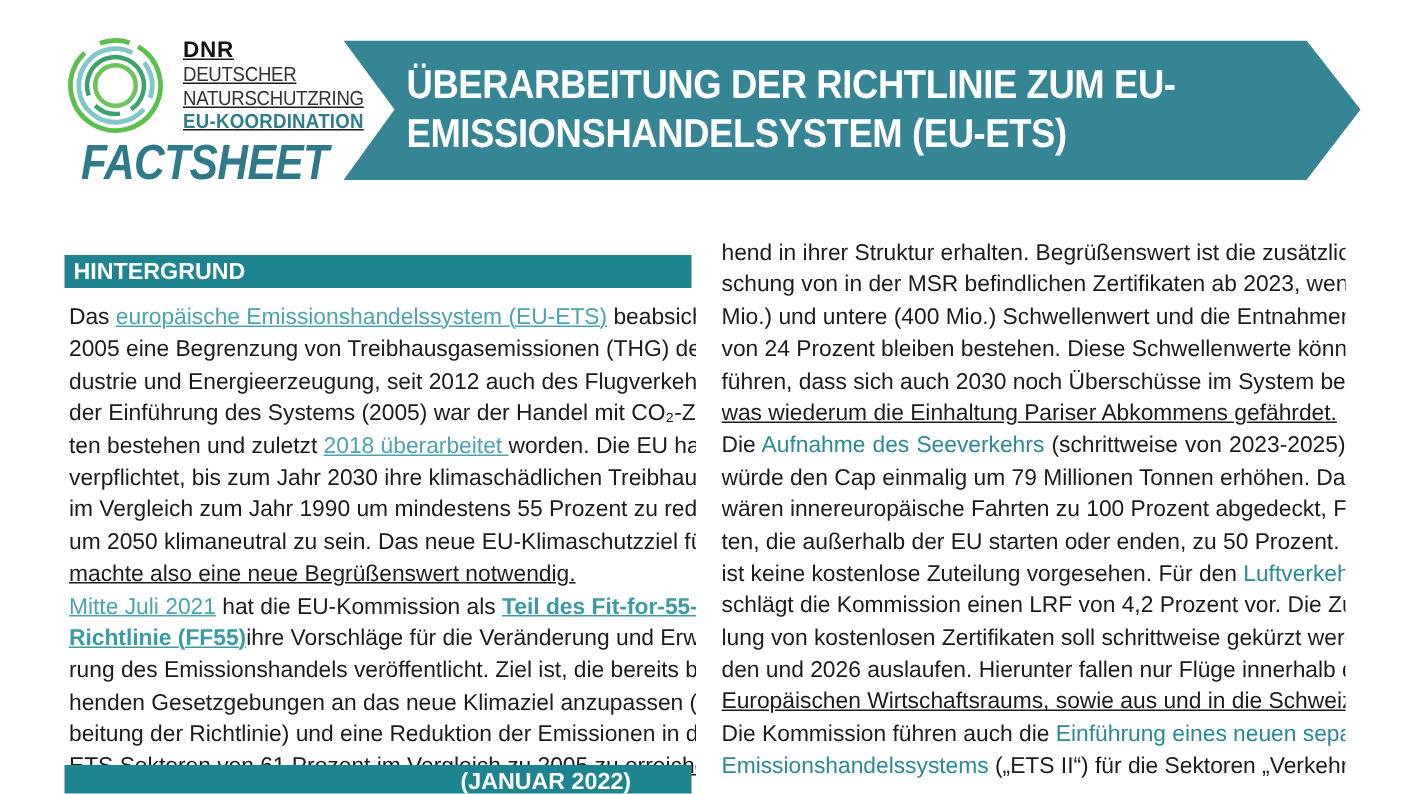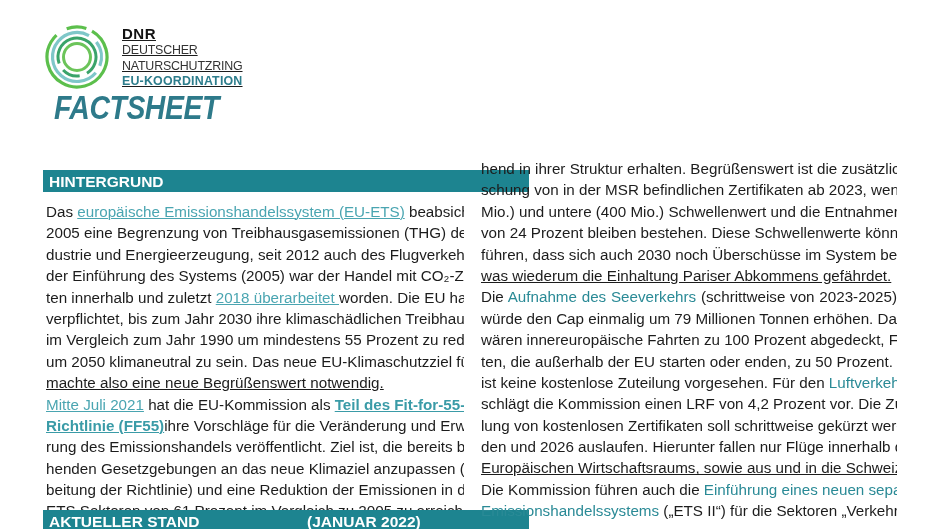--- a/index.html
+++ b/index.html
@@ -36,21 +36,21 @@
 
   
   .col { position: absolute; font-size: 15.2px; line-height: 21.4px; text-align: justify; }
   .col-left { left: 46px; top: 201px; width: 418px; }
   .col-right { left: 481px; top: 158px; width: 416px; }
   .col p { margin: 0; }
   .line { display: block; white-space: nowrap; text-align: justify; text-align-last: justify; height: 21.4px; overflow: hidden; }
   .line.last { text-align-last: left; text-decoration: underline; }
 
   .section-bar {
-    position: absolute; left: 43px; width: 486px; height: 22px;
+    position: absolute; left: 43px; width: 418px; height: 22px;
     background: #1d8490; color: #fff; font-weight: bold; font-size: 15.5px;
     line-height: 23px; padding-left: 6px; box-sizing: border-box;
   }
   .section-bar .right { position: absolute; left: 264px; top: 0; }
 
   a.link { color: #4aa5b1; text-decoration: underline; text-decoration-thickness: 1px; }
   a.link.bold { font-weight: bold; color: #3a9ba7; }
   .em { color: #2a8a96; font-weight: normal; }
 </style>
 </head>
@@ -67,49 +67,57 @@
     </svg>
   </div>
   <div class="logo-text">
     <span class="logo-dnr">DNR</span>
     <span class="logo-line">DEUTSCHER</span>
     <span class="logo-line">NATURSCHUTZRING</span>
     <span class="logo-eu">EU-KOORDINATION</span>
   </div>
   <div class="factsheet">FACTSHEET</div>
 
+  <div class="banner">
+    <svg width="680" height="93" viewBox="0 0 680 93">
+      <polygon points="0,0 642,0 678,46 642,93 0,93 34,46" fill="#358595"></polygon>
+    </svg>
+    <div class="banner-title">
+      <div>ÜBERARBEITUNG DER RICHTLINIE ZUM EU-</div>
+      <div>EMISSIONSHANDELSYSTEM (EU-ETS)</div>
+    </div>
+  </div>
 
   <div class="section-bar" style="top:170px">
     <span>HINTERGRUND</span>
   </div>
 
   <div class="col col-left">
     <p>
       <span class="line"><span>Das </span><a class="link" href="#">europäische Emissionshandelssystem (EU-ETS)</a><span> beabsichtigt seit</span></span>
       <span class="line">2005 eine Begrenzung von Treibhausgasemissionen (THG) der In-</span>
       <span class="line">dustrie und Energieerzeugung, seit 2012 auch des Flugverkehrs. Seit</span>
       <span class="line">der Einführung des Systems (2005) war der Handel mit CO₂-Zertifika-</span>
-      <span class="line"><span>ten innerhalb und zuletzt </span><a class="link" href="#">2018 überarbeitet </a><span>worden. Die EU hat sich</span></span>
+      <span class="line"><span>ten bestehen und zuletzt </span><a class="link" href="#">2018 überarbeitet </a><span>worden. Die EU hat sich</span></span>
       <span class="line">verpflichtet, bis zum Jahr 2030 ihre klimaschädlichen Treibhausgase</span>
       <span class="line">im Vergleich zum Jahr 1990 um mindestens 55 Prozent zu reduzieren,</span>
       <span class="line">um 2050 klimaneutral zu sein. Das neue EU-Klimaschutzziel für 2030</span>
       <span class="line last">machte also eine neue Begrüßenswert notwendig.</span>
     </p>
     <p>
       <span class="line"><a class="link" href="#">Mitte Juli 2021</a><span> hat die EU-Kommission als </span><a class="link bold" href="#">Teil des Fit-for-55-</a></span>
       <span class="line"><a class="link bold" href="#">Richtlinie (FF55)</a><span>ihre Vorschläge für die Veränderung und Erweite-</span></span>
       <span class="line">rung des Emissionshandels veröffentlicht. Ziel ist, die bereits beste-</span>
       <span class="line">henden Gesetzgebungen an das neue Klimaziel anzupassen (Überar-</span>
       <span class="line">beitung der Richtlinie) und eine Reduktion der Emissionen in den EU-</span>
       <span class="line last">ETS Sektoren von 61 Prozent im Vergleich zu 2005 zu erreichen.</span>
     </p>
   </div>
 
   <div class="section-bar" style="top:510px">
-    <span>AKTUELLER STAND</span>
     <span class="right">(JANUAR 2022)</span>
   </div>
 
   <div class="col col-right">
     <p>
       <span class="line">hend in ihrer Struktur erhalten. Begrüßenswert ist die zusätzliche Lö-</span>
       <span class="line">schung von in der MSR befindlichen Zertifikaten ab 2023, wenn die</span>
       <span class="line">Mio.) und untere (400 Mio.) Schwellenwert und die Entnahmerate</span>
       <span class="line">von 24 Prozent bleiben bestehen. Diese Schwellenwerte können dazu</span>
       <span class="line">führen, dass sich auch 2030 noch Überschüsse im System befinden,</span>

